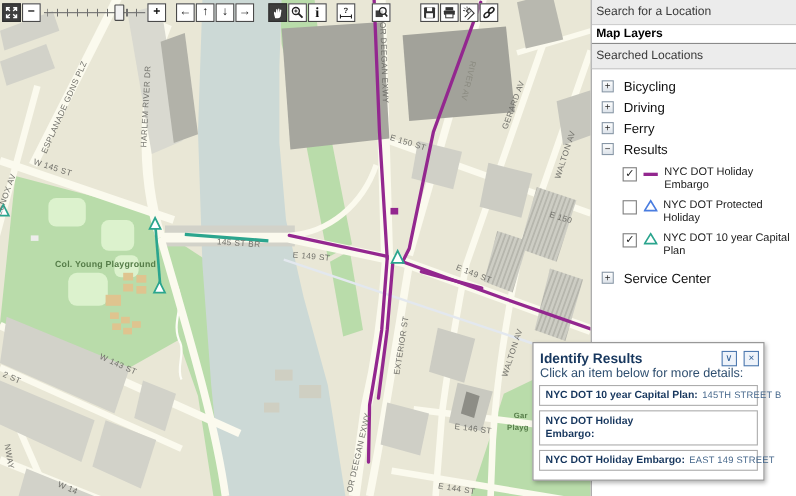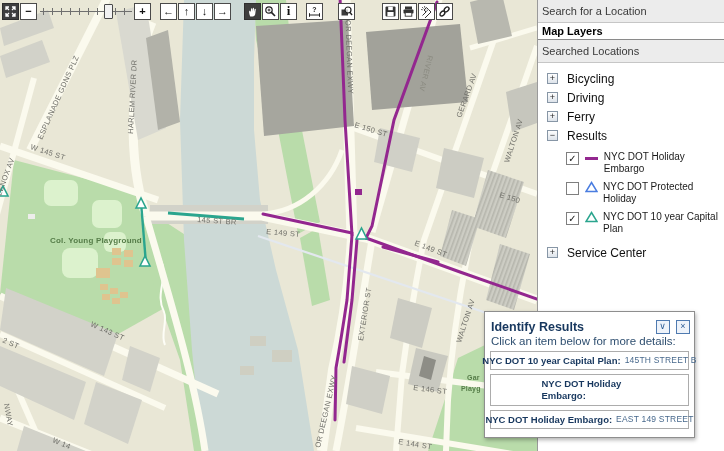--- a/index.html
+++ b/index.html
@@ -47,21 +47,21 @@
   .llabel{font-size:10px;line-height:12px;color:#1a1a1a;width:122px}
 
   
   .identify{position:absolute;left:484px;top:311px;width:211px;z-index:6;background:#fff;
       border:1px solid #8e8e8e;box-shadow:1px 2px 4px rgba(0,0,0,.3);padding-bottom:4px;box-sizing:border-box}
   .ihead{display:flex;justify-content:space-between;align-items:flex-end;padding:3px 4px 1px 6px}
   .ititle{font-weight:bold;font-size:12.5px;color:#17375e}
   .ibx{display:inline-block;width:12px;height:12px;margin-left:2px;border:1px solid #4f7ab0;background:#eef3fa;
       color:#2f5e96;font-size:9px;line-height:11px;text-align:center;cursor:pointer}
   .isub{font-size:11.5px;color:#2f4f70;padding:0 6px 4px}
-  .irow{display:flex;justify-content:center;gap:4px;border:1px solid #acacac;margin:0 5px 4px;
+  .irow{display:flex;justify-content:space-between;gap:4px;border:1px solid #acacac;margin:0 5px 4px;
       padding:3px 5px;background:#fff;cursor:pointer}
   .ilab{font-weight:bold;font-size:9.5px;color:#17375e;white-space:nowrap}
   .ival{font-size:8.5px;color:#47688c;text-align:right;white-space:nowrap;letter-spacing:.2px}
   .irow.wrap .ilab{width:96px;white-space:normal;line-height:12px}
   .irow.wrap .ival{width:88px;white-space:normal;line-height:12px}
 </style>
 </head>
 <body>
 
 <div class="app">

